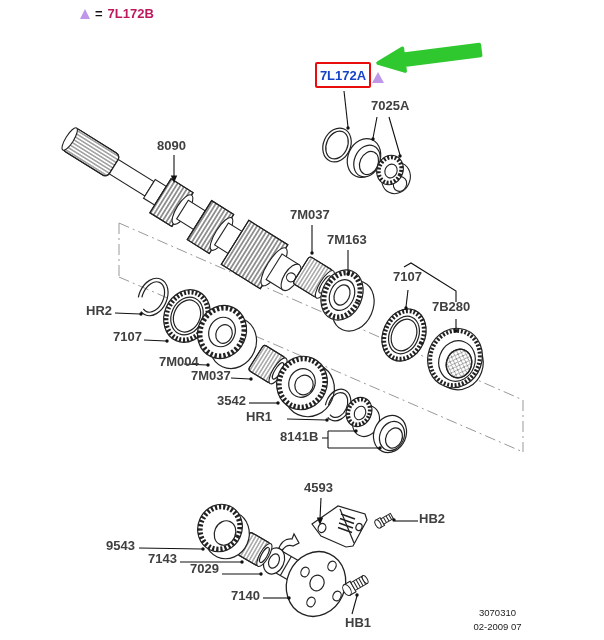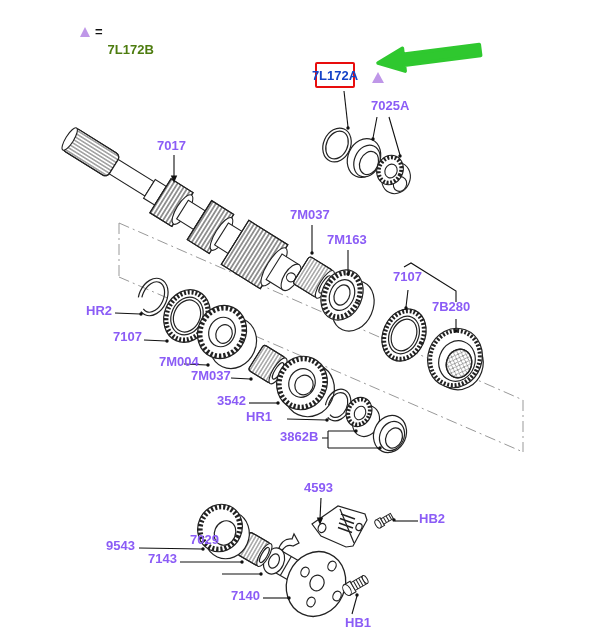--- a/index.html
+++ b/index.html
@@ -1,26 +1,26 @@
 <!DOCTYPE html>
 <html><head>
 <meta charset="utf-8">
 <style>
   html,body{margin:0;padding:0;background:#fff;}
   body{width:604px;height:640px;font-family:"Liberation Sans",sans-serif;}
   .stage{position:relative;width:604px;height:640px;background:#fff;overflow:hidden;}
   .stage > svg{position:absolute;left:0;top:0;}
-  .lbl{position:absolute;font-size:13px;font-weight:bold;color:#8b5cf6;white-space:nowrap;line-height:14px;}
+  .lbl{position:absolute;font-size:13px;font-weight:bold;color:#404040;white-space:nowrap;line-height:14px;}
   .tri{width:0;height:0;border-left:6px solid transparent;border-right:6px solid transparent;border-bottom:11px solid #BF97E8;}
   .tri-callout{position:absolute;left:372px;top:72px;}
   .legend{position:absolute;left:80px;top:6px;display:flex;align-items:center;gap:5px;font-size:13px;font-weight:bold;}
   .legend .tri{border-left-width:5.5px;border-right-width:5.5px;border-bottom-width:10px;}
   .legend .eq{color:#111;}
-  .legend .pn{color:#4d7c0f;margin-top:36px;}
-  .hlbox{position:absolute;left:315px;top:62px;width:40px;height:26px;box-sizing:border-box;
+  .legend .pn{color:#be185d;}
+  .hlbox{position:absolute;left:315px;top:62px;width:56px;height:26px;box-sizing:border-box;
          border:2.5px solid #E80D0D;border-radius:2px;display:flex;align-items:center;justify-content:center;
          font-size:13px;font-weight:bold;color:#1443C8;background:transparent;}
   .footer{position:absolute;left:450px;top:606px;width:95px;text-align:center;
           font-size:9.5px;color:#222;line-height:14px;font-weight:normal;}
 </style>
 </head>
 <body>
 
 <div class="stage">
 
@@ -272,34 +272,38 @@
   <span class="eq">=</span>
   <span class="pn">7L172B</span>
 </div>
 
 <div class="hlbox">
   <span>7L172A</span>
 </div>
 <span class="tri tri-callout"></span>
 
 <div class="lbl" style="left:371px;top:99px">7025A</div>
-<div class="lbl" style="left:157px;top:139px">7017</div>
+<div class="lbl" style="left:157px;top:139px">8090</div>
 <div class="lbl" style="left:290px;top:208px">7M037</div>
 <div class="lbl" style="left:327px;top:233px">7M163</div>
 <div class="lbl" style="left:393px;top:270px">7107</div>
 <div class="lbl" style="left:432px;top:300px">7B280</div>
 <div class="lbl" style="left:86px;top:304px">HR2</div>
 <div class="lbl" style="left:113px;top:330px">7107</div>
 <div class="lbl" style="left:159px;top:355px">7M004</div>
 <div class="lbl" style="left:191px;top:369px">7M037</div>
 <div class="lbl" style="left:217px;top:394px">3542</div>
 <div class="lbl" style="left:246px;top:410px">HR1</div>
-<div class="lbl" style="left:280px;top:430px">3862B</div>
+<div class="lbl" style="left:280px;top:430px">8141B</div>
 <div class="lbl" style="left:304px;top:481px">4593</div>
 <div class="lbl" style="left:419px;top:512px">HB2</div>
 <div class="lbl" style="left:106px;top:539px">9543</div>
 <div class="lbl" style="left:148px;top:552px">7143</div>
-<div class="lbl" style="left:190px;top:533px">7029</div>
+<div class="lbl" style="left:190px;top:562px">7029</div>
 <div class="lbl" style="left:231px;top:589px">7140</div>
 <div class="lbl" style="left:345px;top:616px">HB1</div>
 
-
+<div class="footer">
+  <div>3070310</div>
+  <div>02-2009 07</div>
 </div>
 
+</div>
+
 </body></html>

